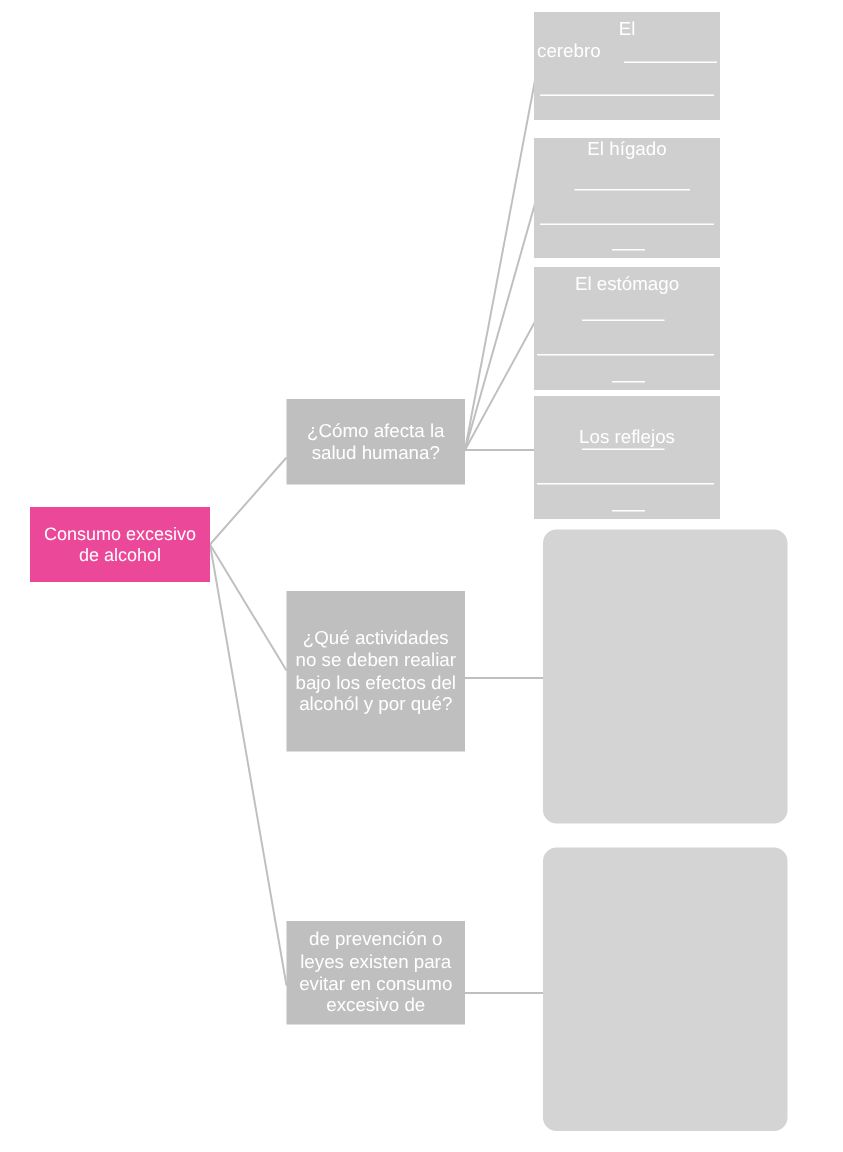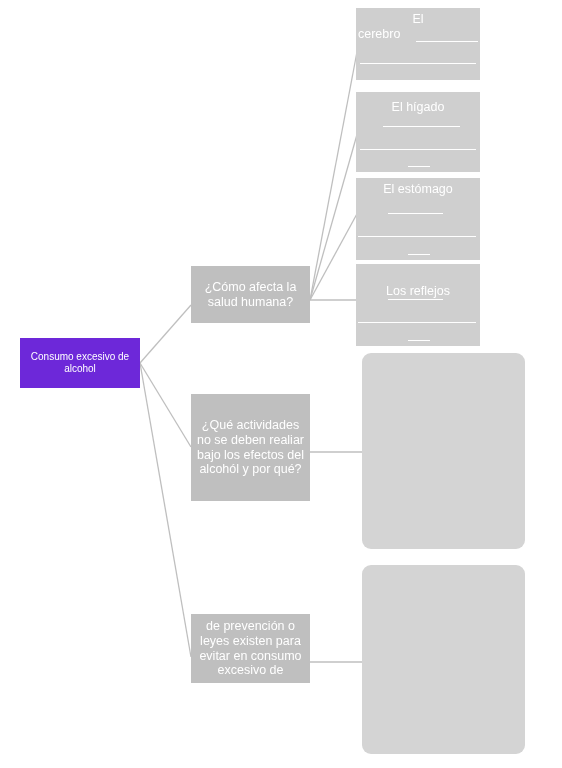--- a/index.html
+++ b/index.html
@@ -35,22 +35,22 @@
     border-radius: 0;
     color: #ffffff;
     text-align: center;
     line-height: 1.18;
     overflow: visible;
     display: flex;
     align-items: center;
     justify-content: center;
   }
   .node-root {
-    background: #6d28d9;
-    font-size: 10px;
+    background: #ec4899;
+    font-size: 12px;
     padding: 4px 6px;
     text-align: center;
   }
   .node-question {
     background: #bfbfbf;
     font-size: 12.5px;
     padding: 8px 5px;
   }
   .node-question .qtext {
     display: block;
@@ -123,21 +123,21 @@
   </div>
 
   <div class="node node-organ" style="left:356px; top:8px; width:124px; height:72px;">
     <div class="clip-text" style="top:4px;">El</div>
     <div class="clip-text" style="top:19px; text-align:left; left:2px;">cerebro</div>
     <div class="rule" style="left:60px; top:33px; width:62px;"></div>
     <div class="rule" style="left:4px; top:55px; width:116px;"></div>
   </div>
 
   <div class="node node-organ" style="left:356px; top:92px; width:124px; height:80px;">
-    <div class="clip-text" style="top:8px;">El hígado</div>
+    <div class="clip-text" style="top:0;">El hígado</div>
     <div class="rule" style="left:27px; top:34px; width:77px;"></div>
     <div class="rule" style="left:4px; top:57px; width:116px;"></div>
     <div class="rule" style="left:52px; top:74px; width:22px;"></div>
   </div>
 
   <div class="node node-organ" style="left:356px; top:178px; width:124px; height:82px;">
     <div class="clip-text" style="top:4px;">El estómago</div>
     <div class="rule" style="left:32px; top:35px; width:55px;"></div>
     <div class="rule" style="left:2px; top:58px; width:118px;"></div>
     <div class="rule" style="left:52px; top:76px; width:22px;"></div>

